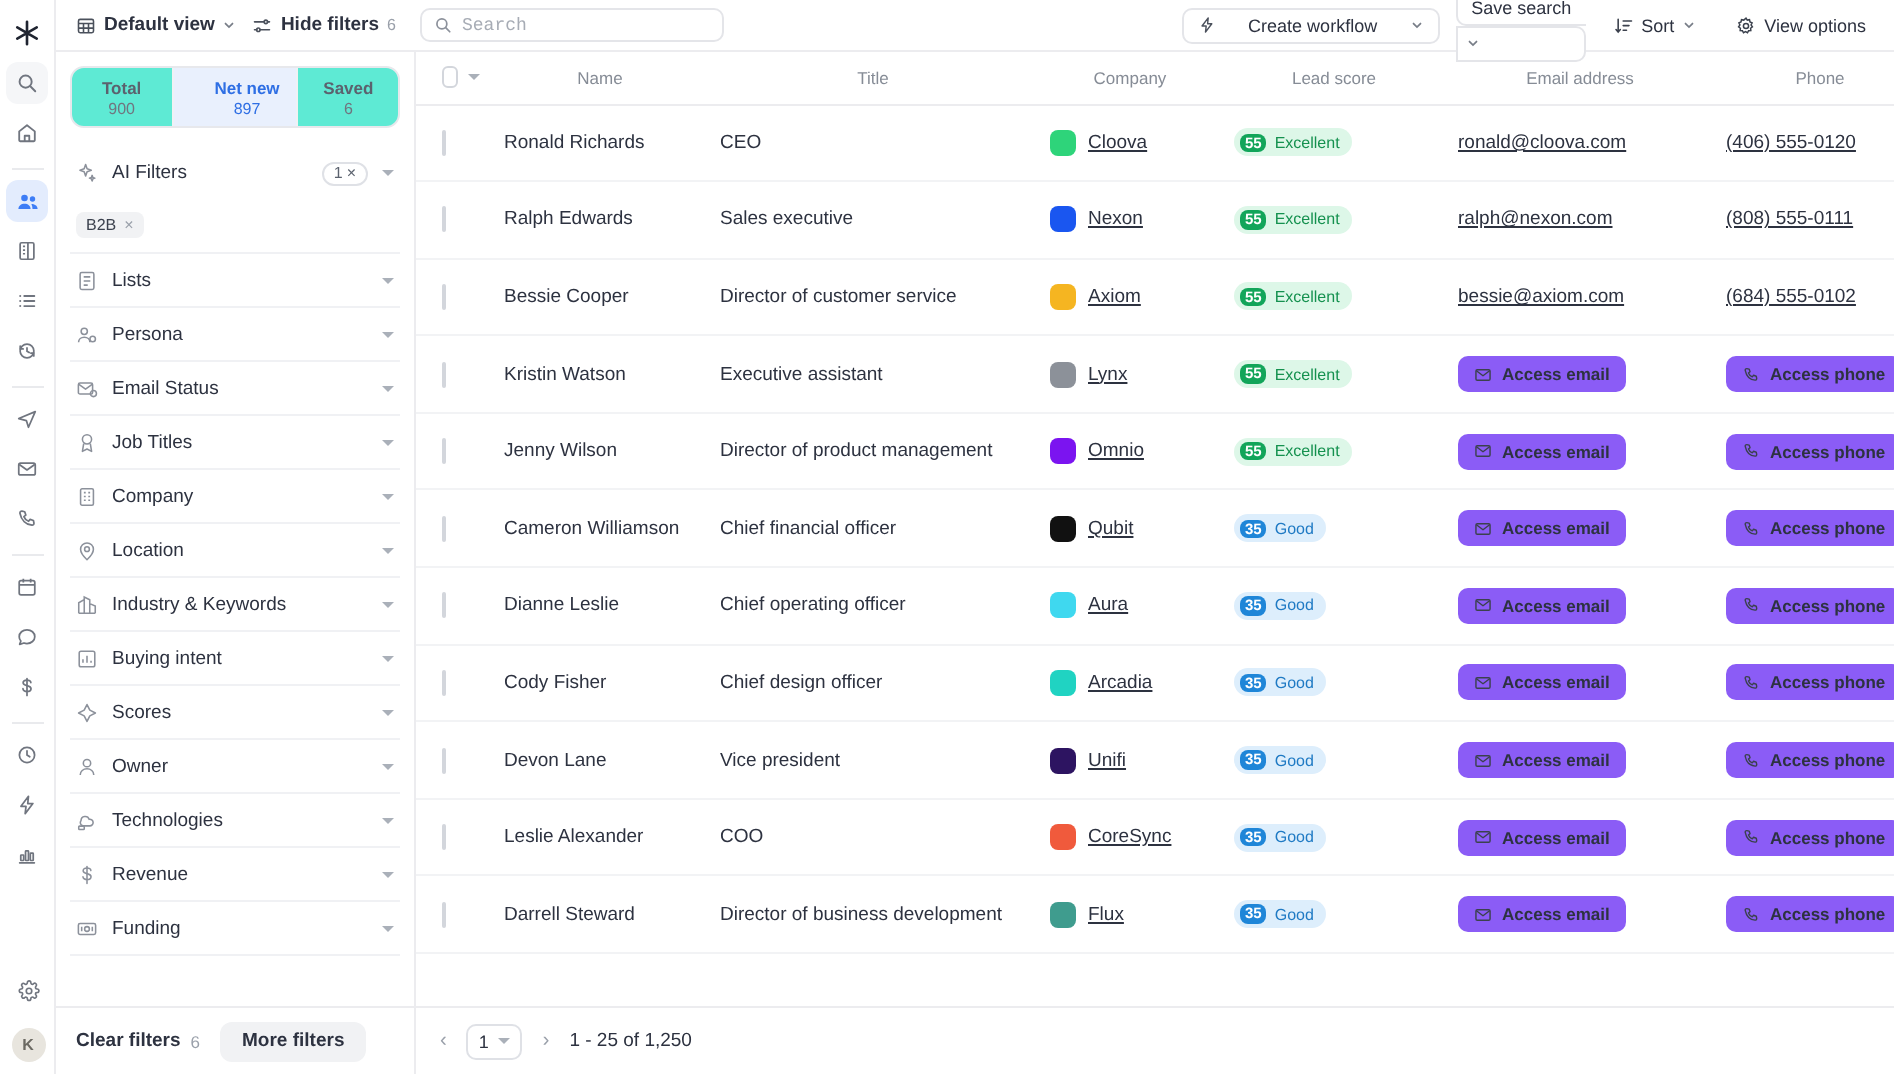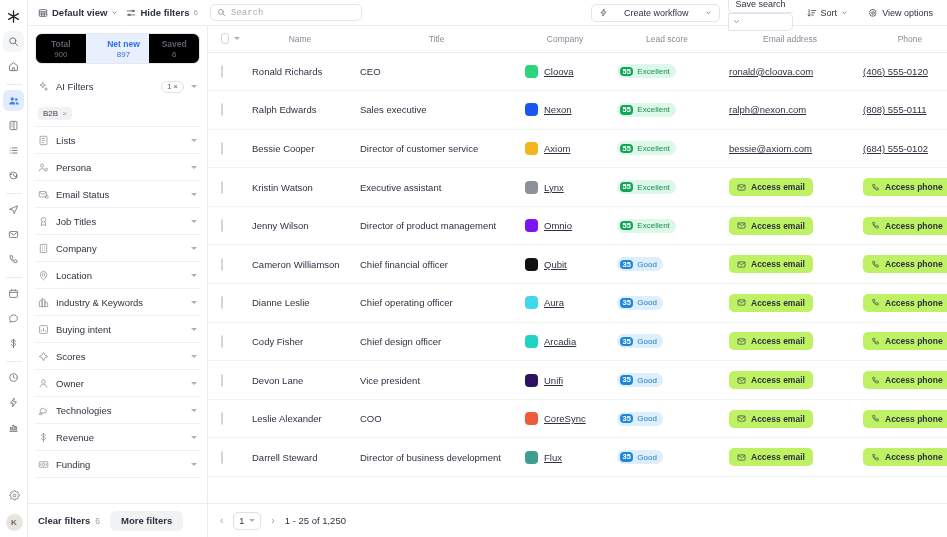--- a/index.html
+++ b/index.html
@@ -107,21 +107,21 @@
   
   .sidebar {
     width: 180px; flex: 0 0 180px;
     border-right: 1px solid #ececef;
     display: flex; flex-direction: column; min-height: 0;
     background: #fff;
   }
   .sb-scroll { flex: 1; overflow: hidden; padding: 7px 7px 0; }
   .seg {
     display: flex; border: 1px solid #e7e8ec; border-radius: 7px;
-    overflow: hidden; height: 31px; margin-bottom: 9px; background: #000000;
+    overflow: hidden; height: 31px; margin-bottom: 9px; background: #5eead4;
   }
   .seg-item {
     flex: 1; display: flex; flex-direction: column; align-items: center;
     justify-content: center; cursor: pointer; gap: 1px;
   }
   .seg-item + .seg-item { border-left: 1px solid #f0f1f4; }
   .seg-item.active { background: #e9f0fd; padding-left: 12px; }
   .seg-lbl { font-size: 8.5px; color: #5b626e; font-weight: 600; }
   .seg-item.active .seg-lbl { color: #2f6fe4; }
   .seg-val { font-size: 8px; color: #70757f; }
@@ -198,21 +198,21 @@
   .badge .num {
     border-radius: 4px; color: #fff; font-size: 7.5px; font-weight: 700;
     padding: 1px 2.5px; line-height: 1;
   }
   .badge.excellent { background: #ddf7e8; color: #15914f; }
   .badge.excellent .num { background: #12a55a; }
   .badge.good { background: #ddeefc; color: #1f7ac4; }
   .badge.good .num { background: #1f86d8; }
   .access-btn {
     display: inline-flex; align-items: center; gap: 5px;
-    height: 18px; border-radius: 5px; background: #bef264;
+    height: 18px; border-radius: 5px; background: #8b5cf6;
     padding: 0 8px; font-size: 8.5px; color: #2d3240; cursor: pointer;
     margin-left: 12px; font-weight: 600; white-space: nowrap;
   }
 
   
   .pager {
     height: 34px; flex: 0 0 34px; display: flex; align-items: center;
     gap: 8px; padding: 0 10px; border-top: 1px solid #ececef;
   }
   .pg-arrow { color: #9aa0aa; font-size: 10px; cursor: pointer; padding: 0 2px; }

